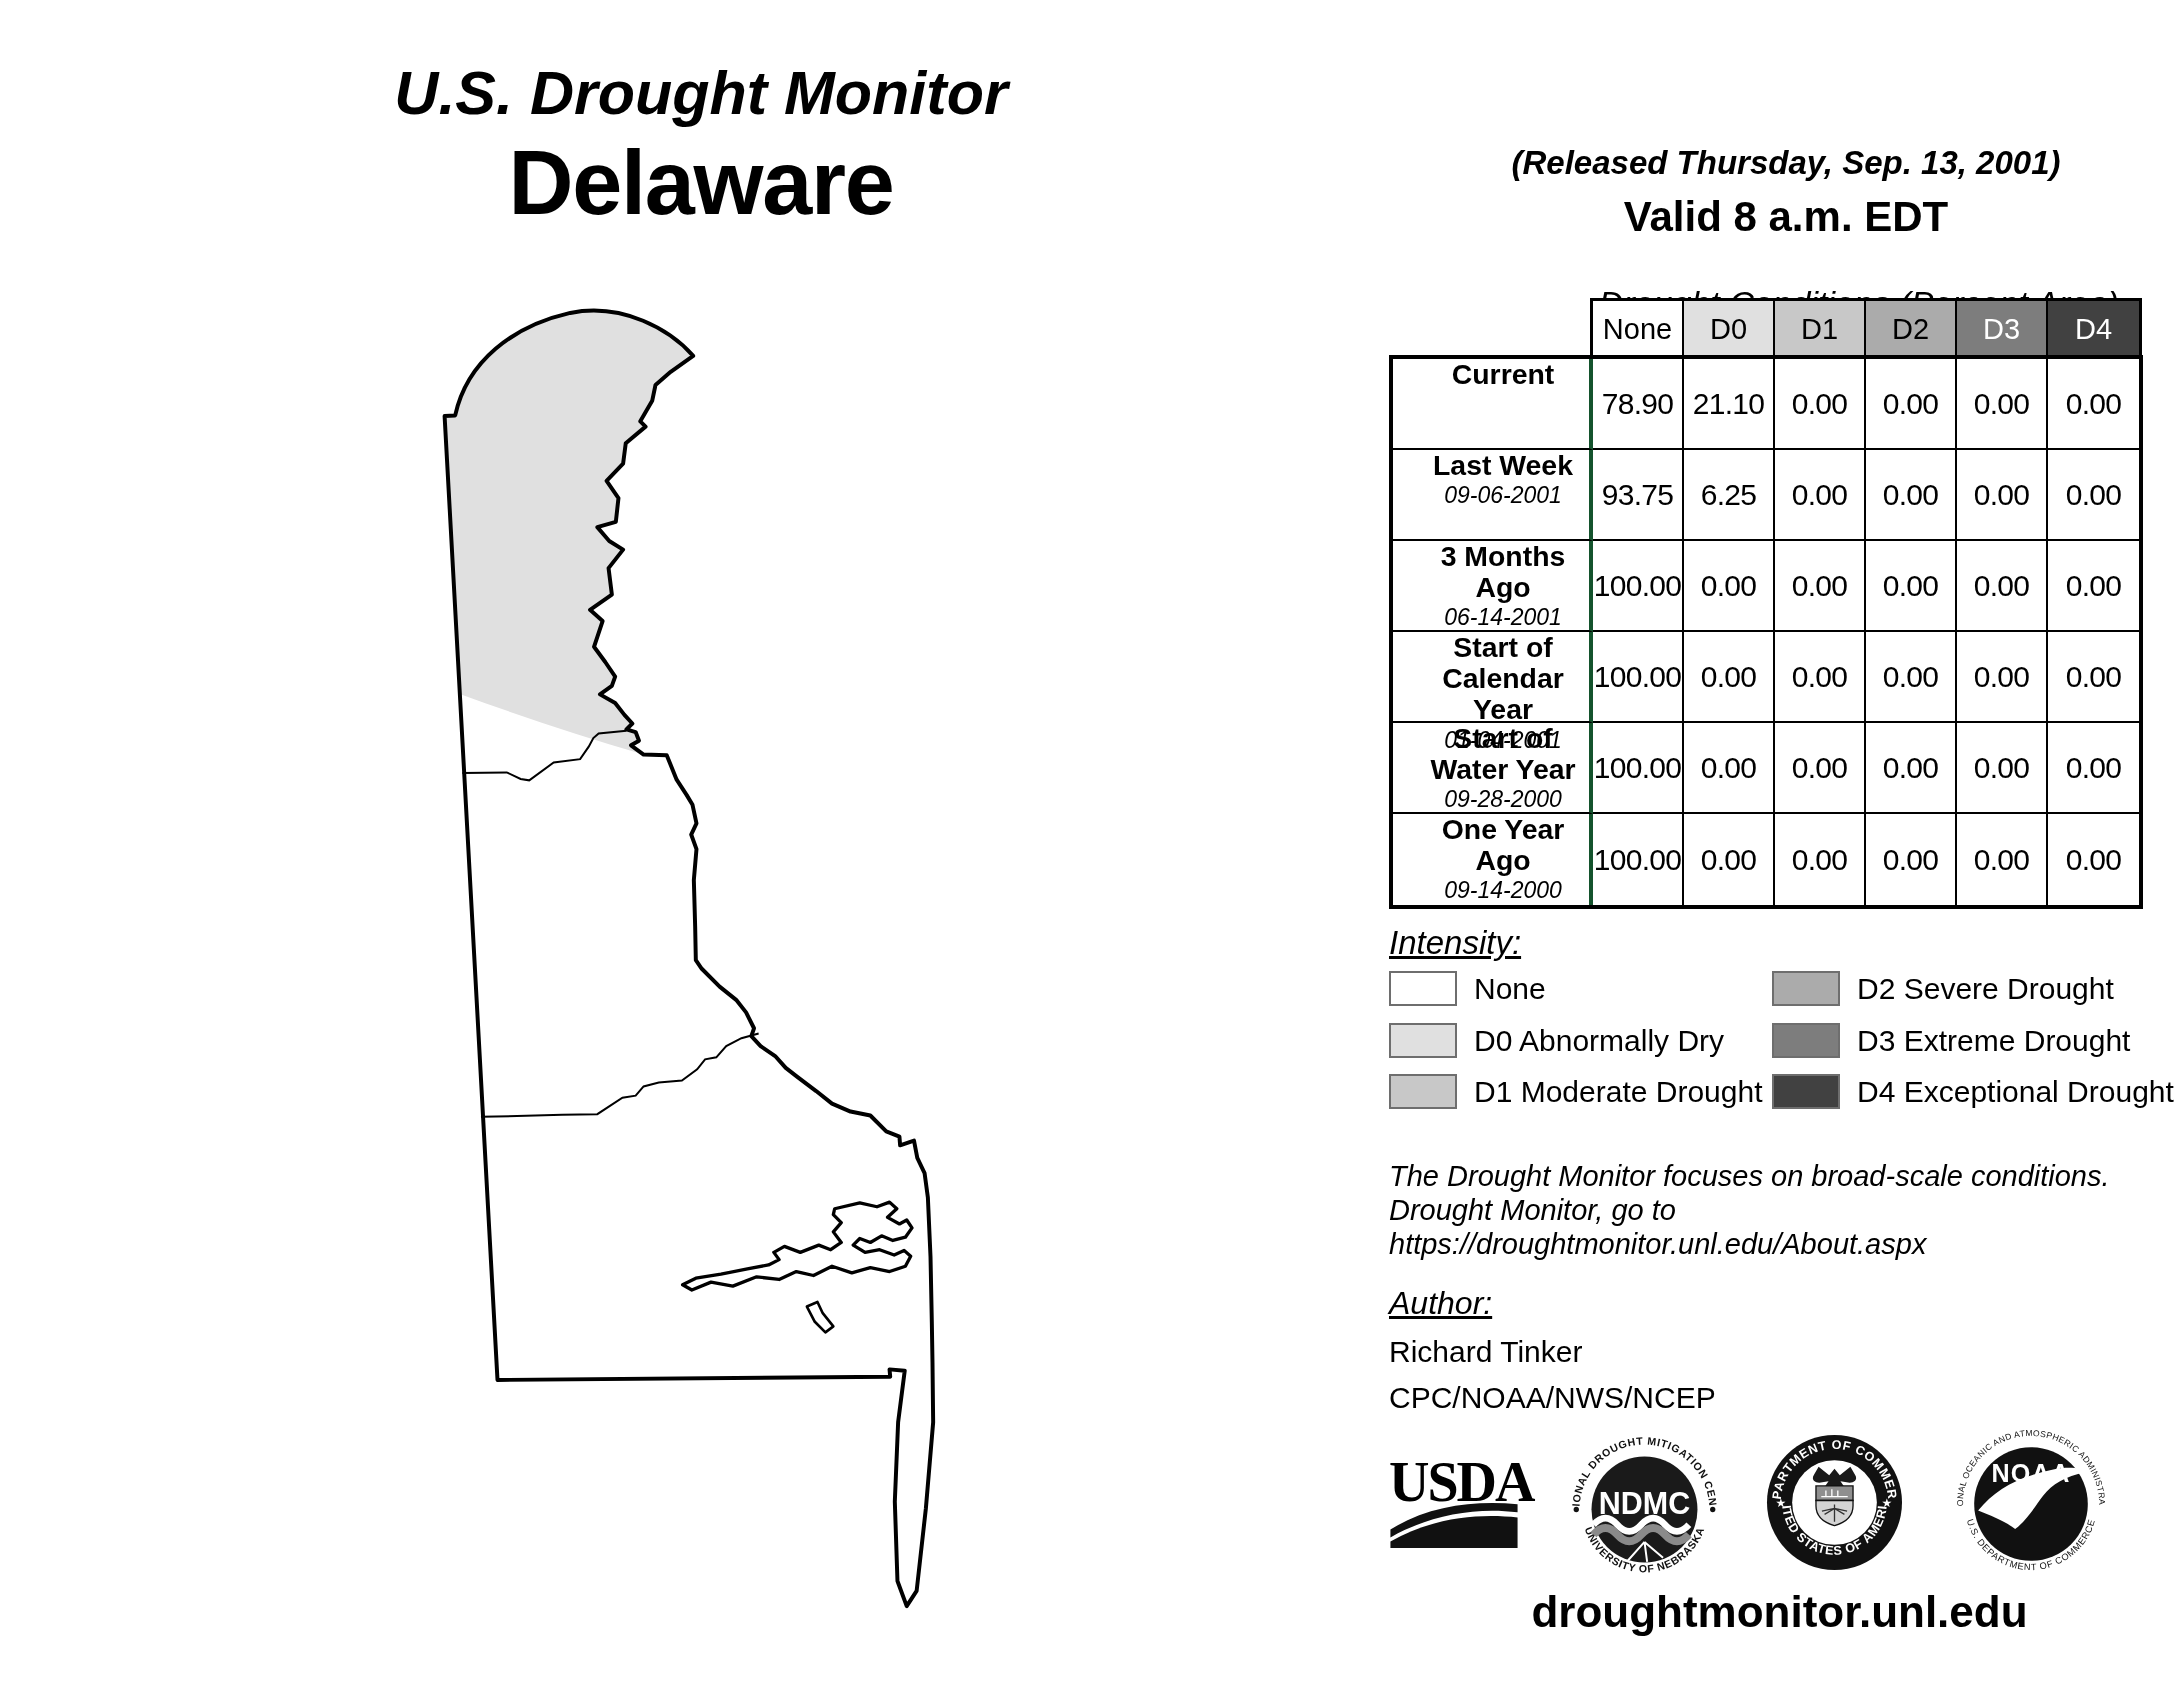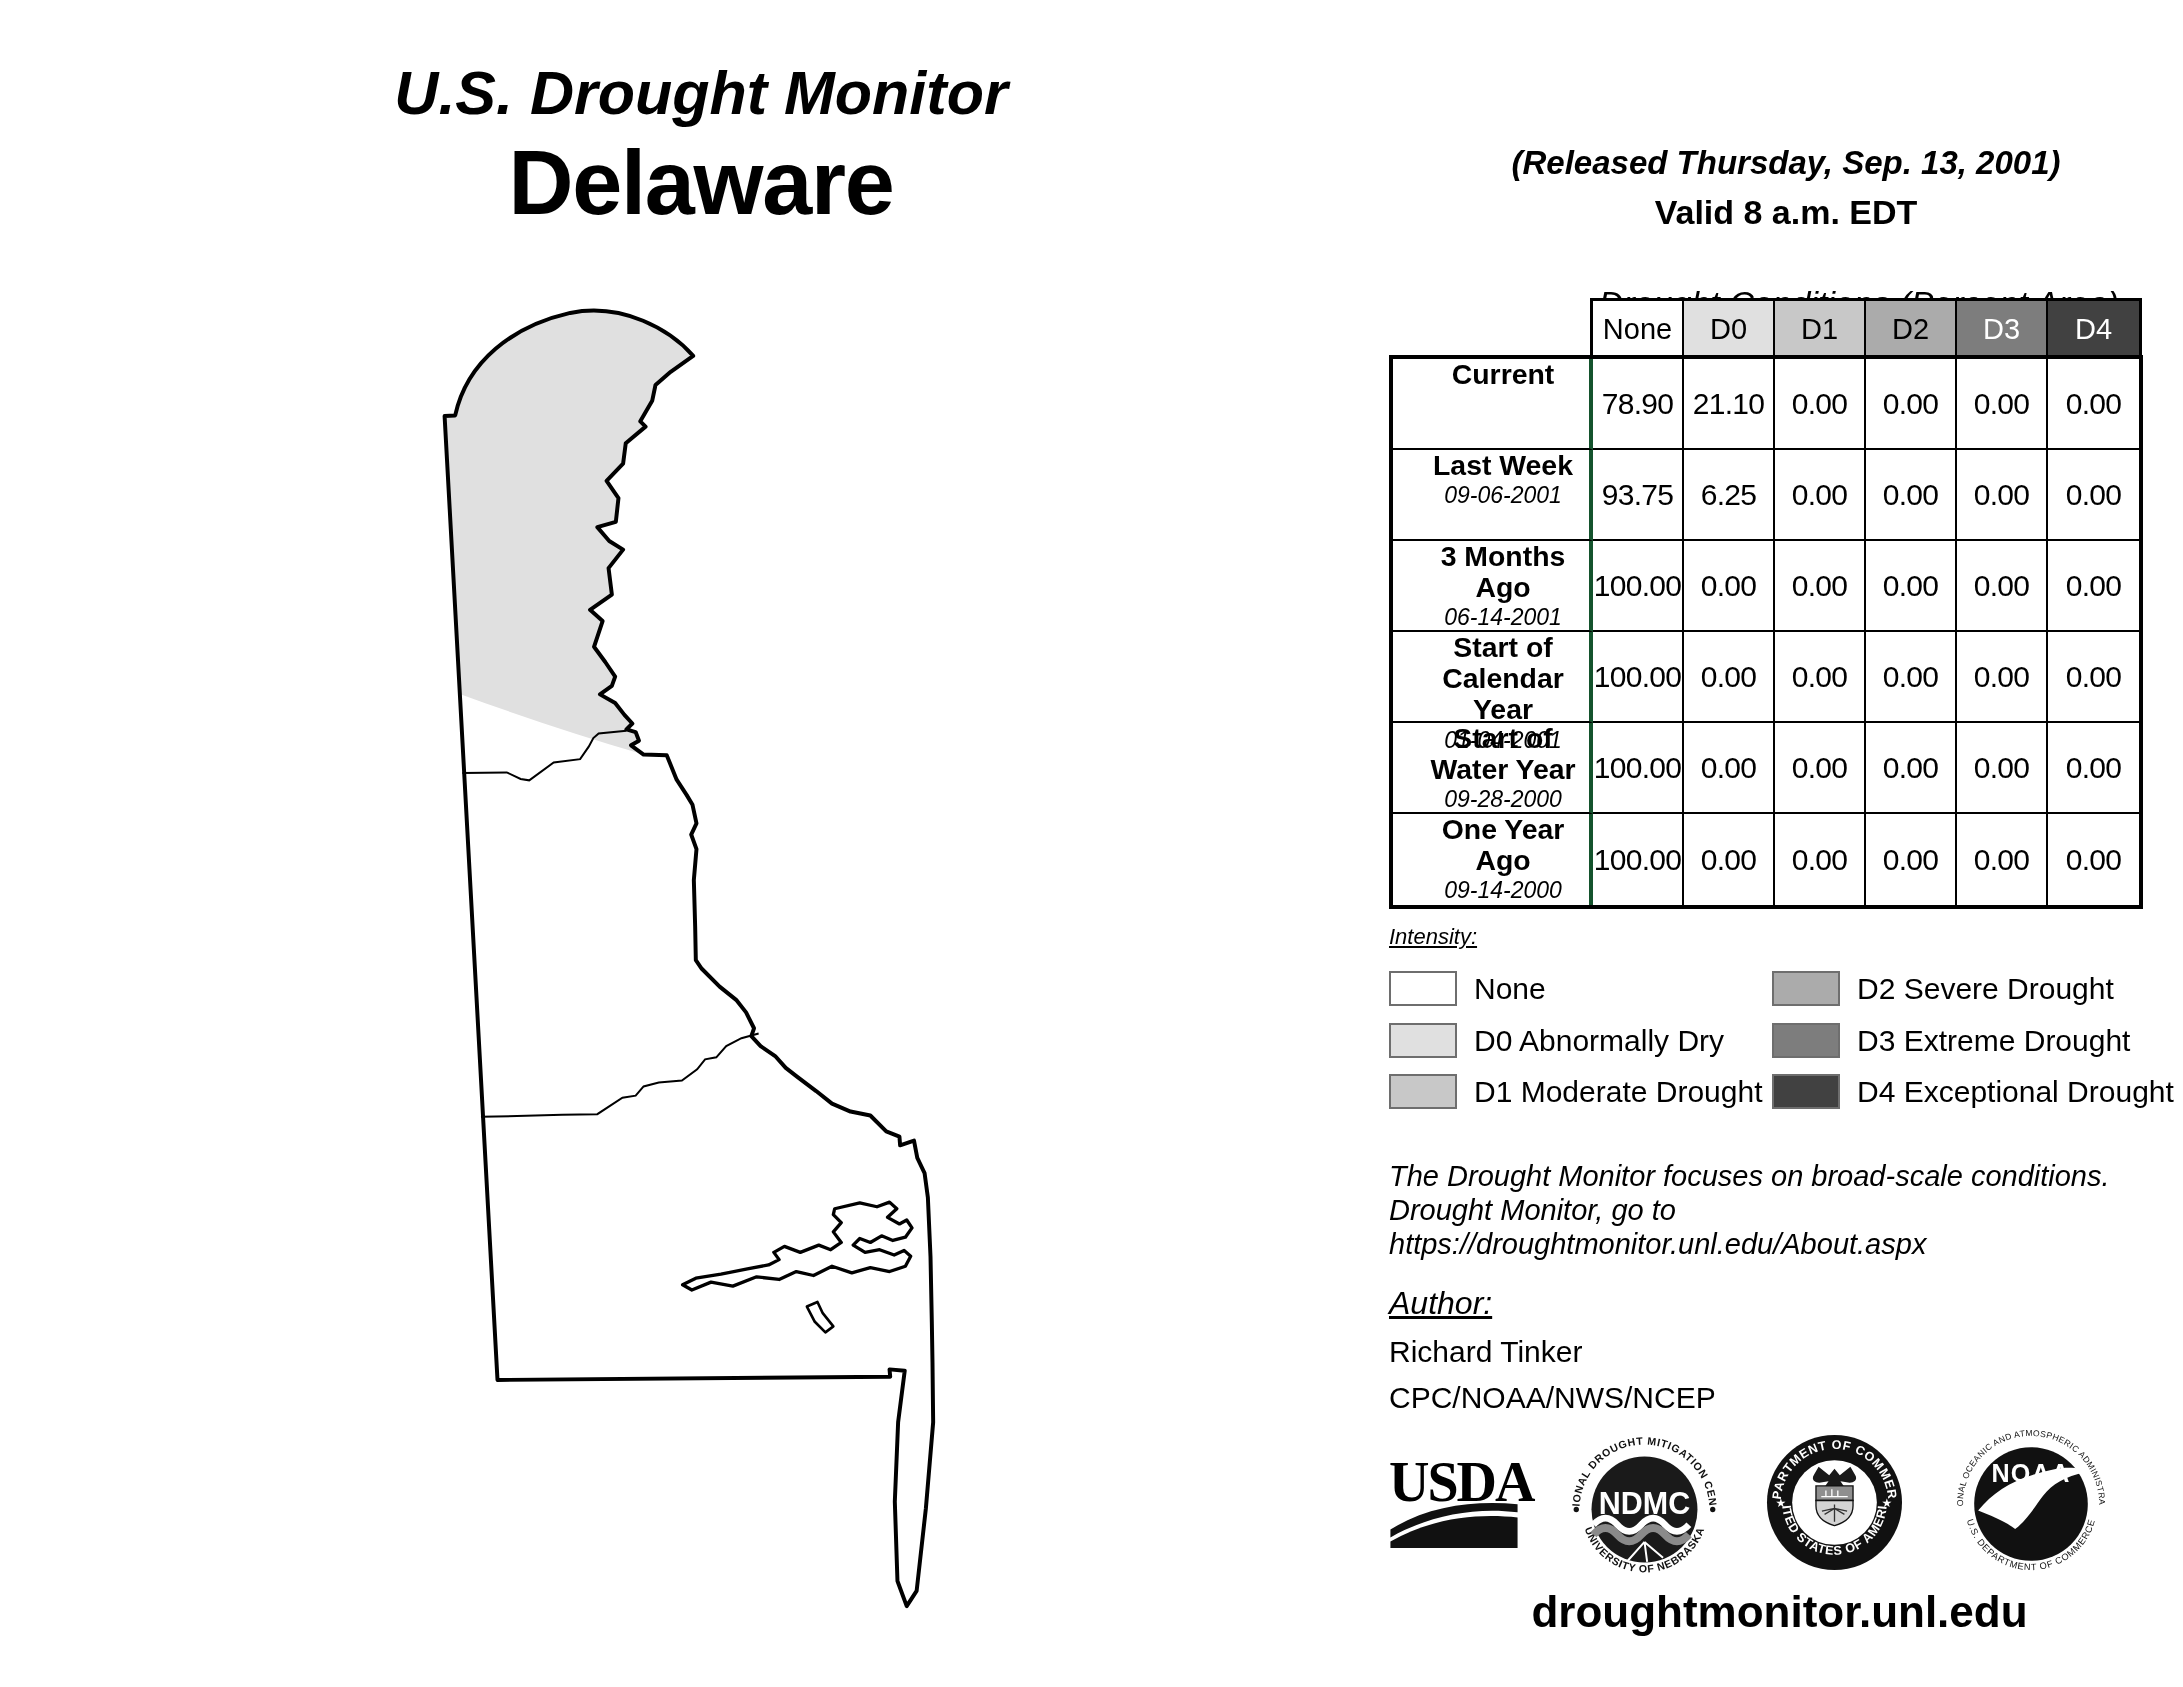--- a/index.html
+++ b/index.html
@@ -7,21 +7,21 @@
         font-family:"Liberation Sans",sans-serif;color:#000;}
   .abs{position:absolute;}
   .ctr{text-align:center;}
   .hide-empty:empty{display:none;}
 
   .title1{left:370px;top:58px;width:662px;font-size:61px;font-weight:bold;font-style:italic;}
   .title2{left:370px;top:132px;width:662px;font-size:90px;font-weight:bold;letter-spacing:-1.3px;}
 
   .date1{left:1422px;top:66px;width:728px;font-size:58px;font-weight:bold;}
   .date2{left:1422px;top:144px;width:728px;font-size:33px;font-weight:bold;font-style:italic;}
-  .date3{left:1422px;top:193px;width:728px;font-size:34px;font-weight:bold;}
+  .date3{left:1422px;top:193px;width:728px;font-size:42px;font-weight:bold;}
 
   .tbl-title{left:1581px;top:284px;width:556px;font-size:34px;font-style:italic;}
 
   .thead{left:1590px;top:298px;display:grid;grid-template-columns:repeat(6,91px);
          border:3.3px solid #000;border-bottom:none;}
   .hcell{height:56px;display:flex;align-items:center;justify-content:center;
          font-size:29px;border-right:2px solid #000;box-sizing:border-box;}
   .hcell:last-child{border-right:none;}
   .hcell.inv{color:#fff;}
 
@@ -30,21 +30,21 @@
          border:4.6px solid #000;}
   .lblcell{display:flex;flex-direction:column;align-items:center;
            font-weight:bold;font-size:28.4px;line-height:1.1;text-align:center;
            border-right:4px solid #14532d;border-bottom:2.6px solid #000;box-sizing:border-box;padding-left:24px;}
   .lblcell .rdate{font-style:italic;font-weight:normal;font-size:23px;margin-top:2px;}
   .valcell{display:flex;align-items:center;justify-content:center;font-size:30px;letter-spacing:-0.7px;
            border-right:2px solid #000;border-bottom:2.6px solid #000;box-sizing:border-box;}
   .valcell.lastcol{border-right:none;}
   .lastrow{border-bottom:none !important;}
 
-  .leg-head{left:1389px;top:924px;font-size:22px;font-style:italic;text-decoration:underline;}
+  .leg-head{left:1389px;top:924px;font-size:33px;font-style:italic;text-decoration:underline;}
   .leg-item{position:absolute;display:flex;align-items:center;}
   .swatch{width:64px;height:31px;border:2.6px solid #6e6e6e;}
   .leg-lab{font-size:30px;margin-left:17px;white-space:nowrap;}
 
   .disc{left:1389px;top:1159px;width:794px;font-size:29px;font-style:italic;line-height:34px;}
 
   .auth-head{left:1389px;top:1285px;font-size:32px;font-style:italic;text-decoration:underline;}
   .auth-name{left:1389px;top:1335px;font-size:30px;}
   .auth-org{left:1389px;top:1381px;font-size:30px;text-align:right;}
 

